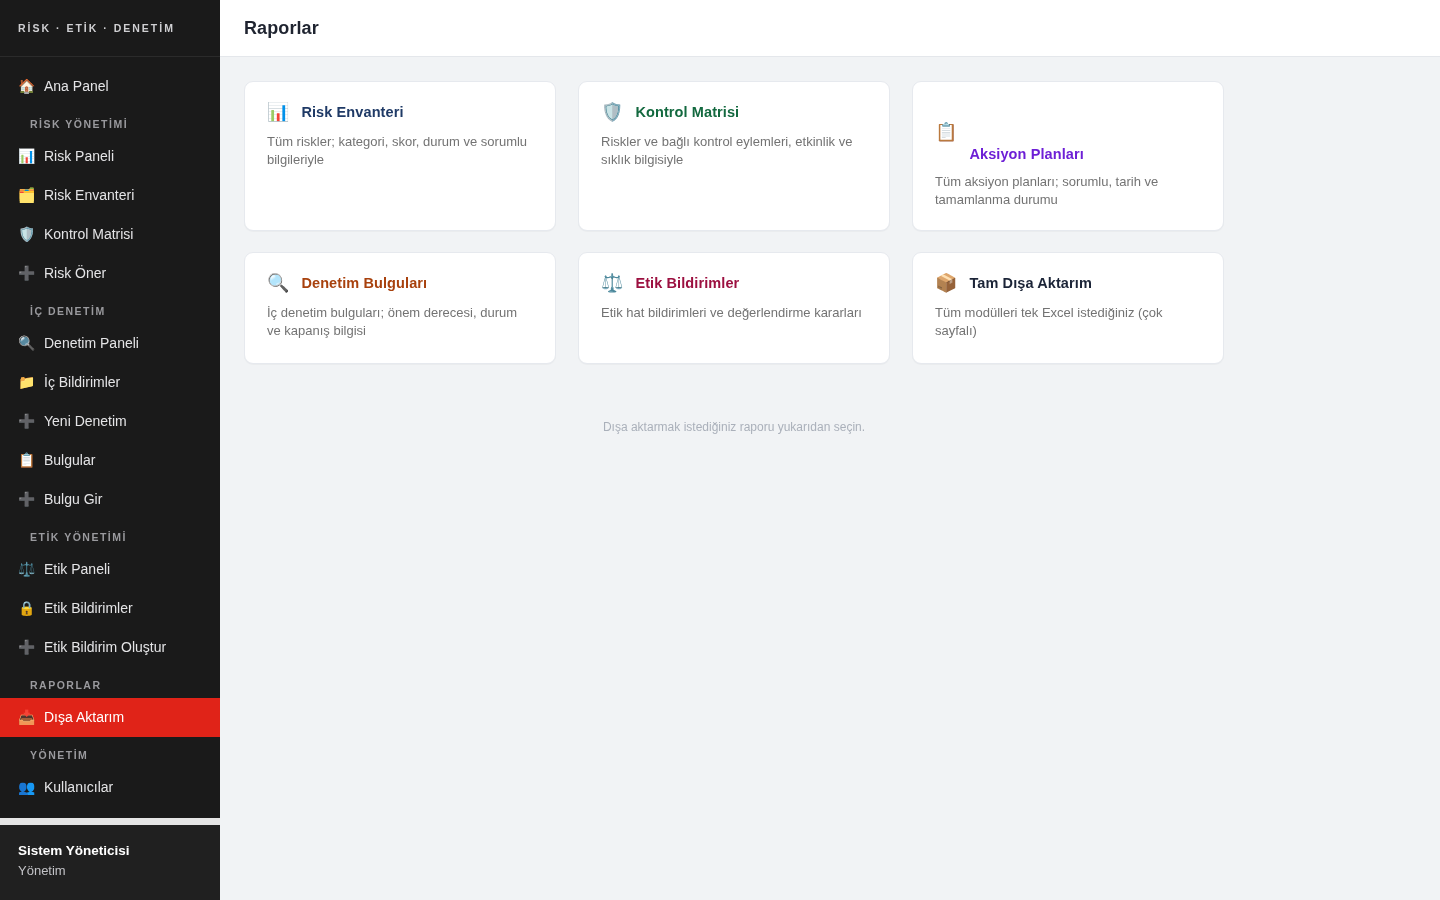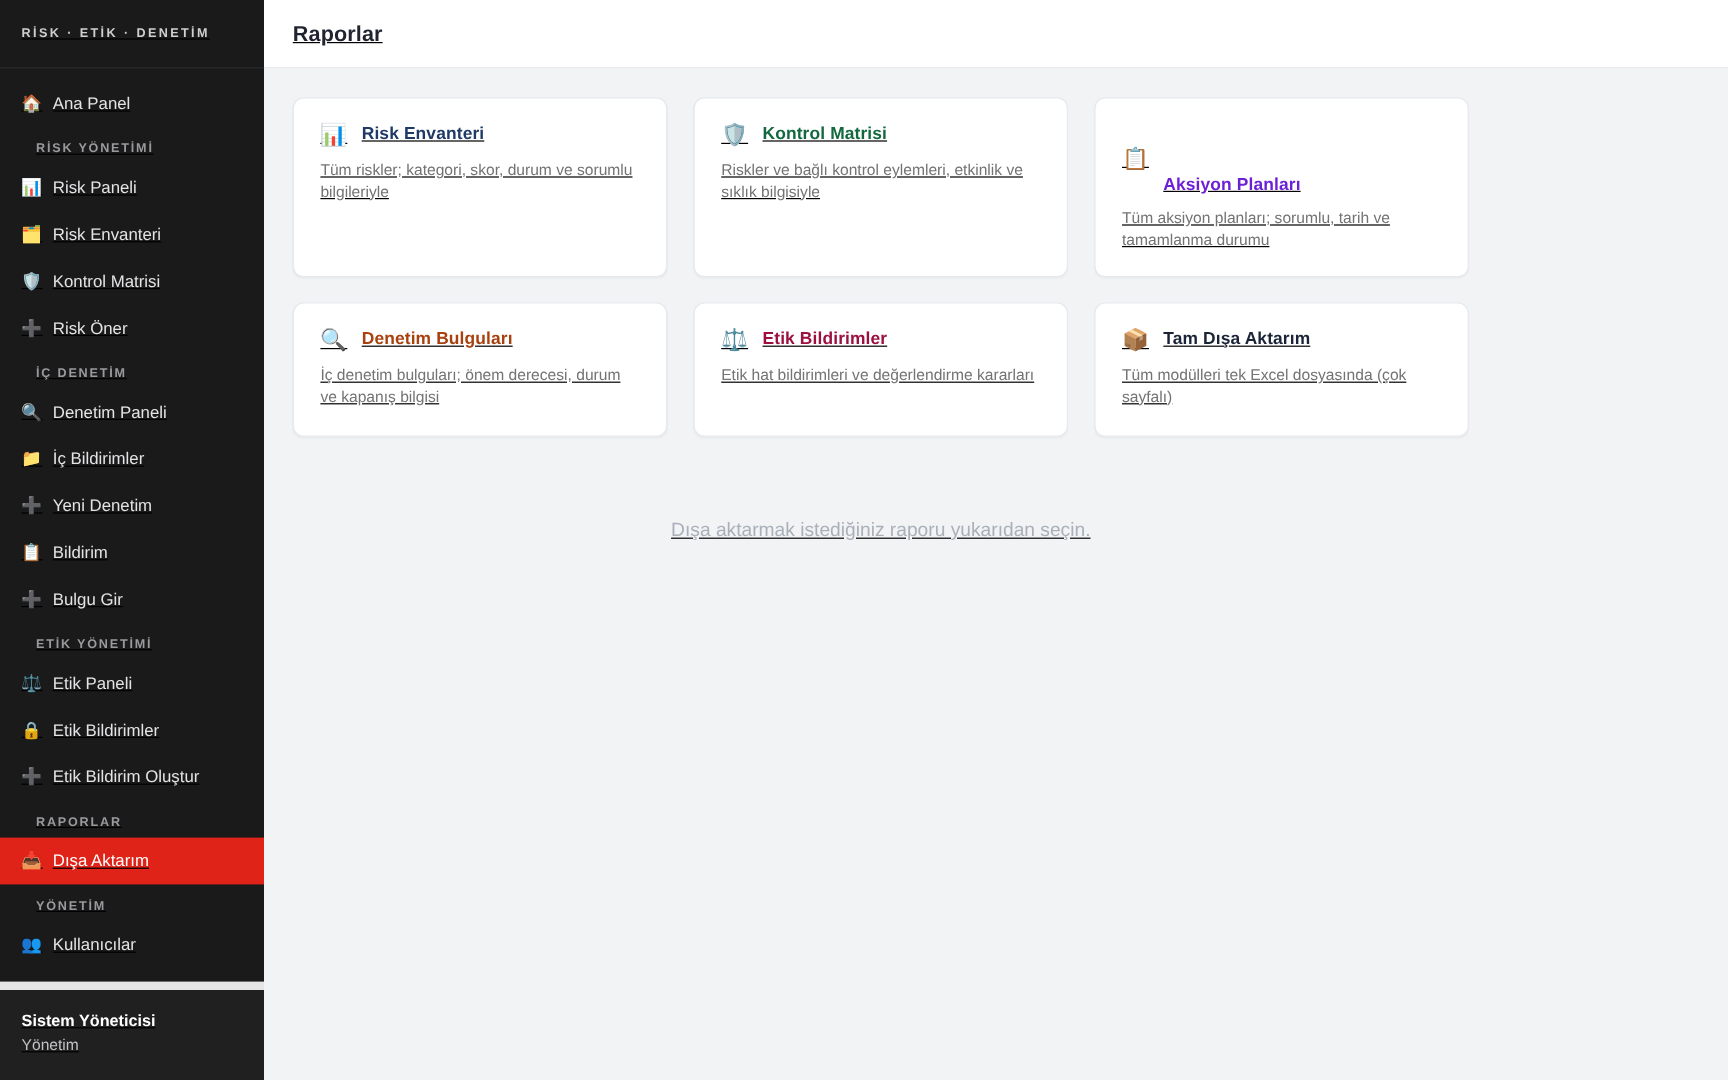--- a/index.html
+++ b/index.html
@@ -4,21 +4,21 @@
 <title>Raporlar</title>
 <style>
   * { box-sizing: border-box; margin: 0; padding: 0; }
   html, body {
     width: 1440px;
     height: 900px;
     overflow: hidden;
     font-family: "Liberation Sans", "DejaVu Sans", sans-serif;
     background: #f1f3f5;
   }
-  .app { display: flex; width: 1440px; height: 648px; text-decoration: underline; }
+  .app { display: flex; width: 1440px; height: 648px; }
 
   
   .sidebar {
     width: 220px;
     height: 900px;
     background: #1a1a1a;
     color: #e9e9ea;
     display: flex;
     flex-direction: column;
     flex: 0 0 220px;
@@ -154,24 +154,24 @@
     font-size: 14.5px;
     font-weight: 700;
     letter-spacing: 0.1px;
   }
   .card-desc {
     font-size: 13px;
     line-height: 17.5px;
     color: #737373;
   }
   .hint {
-    margin-top: 70px;
+    margin-top: 56px;
     text-align: center;
     max-width: 980px;
-    font-size: 16px;
+    font-size: 12px;
     color: #aab0ba;
   }
 </style>
 </head>
 <body>
 
 <div class="app">
 
   <aside class="sidebar">
     <div class="brand">
@@ -207,21 +207,21 @@
         <div class="nav-item">
           <span class="nav-icon">📁</span>
           <span>İç Bildirimler</span>
         </div>
         <div class="nav-item">
           <span class="nav-icon">➕</span>
           <span>Yeni Denetim</span>
         </div>
         <div class="nav-item">
           <span class="nav-icon">📋</span>
-          <span>Bildirim</span>
+          <span>Bulgular</span>
         </div>
         <div class="nav-item">
           <span class="nav-icon">➕</span>
           <span>Bulgu Gir</span>
         </div>
         <div class="nav-section-label">ETİK YÖNETİMİ</div>
         <div class="nav-item">
           <span class="nav-icon">⚖️</span>
           <span>Etik Paneli</span>
         </div>
@@ -293,20 +293,20 @@
               <span class="card-icon">⚖️</span>
               <span class="card-title" style="color: rgb(156, 16, 64);">Etik Bildirimler</span>
             </div>
             <div class="card-desc">Etik hat bildirimleri ve değerlendirme kararları</div>
           </div>
           <div class="card">
             <div class="card-head">
               <span class="card-icon">📦</span>
               <span class="card-title" style="color: rgb(27, 36, 55);">Tam Dışa Aktarım</span>
             </div>
-            <div class="card-desc">Tüm modülleri tek Excel dosyasında (çok sayfalı)</div>
+            <div class="card-desc">Tüm modülleri tek Excel istediğiniz (çok sayfalı)</div>
           </div>
         </div>
       <div class="hint">Dışa aktarmak istediğiniz raporu yukarıdan seçin.</div>
     </div>
   </section>
 
 </div>
 
 </body></html>

